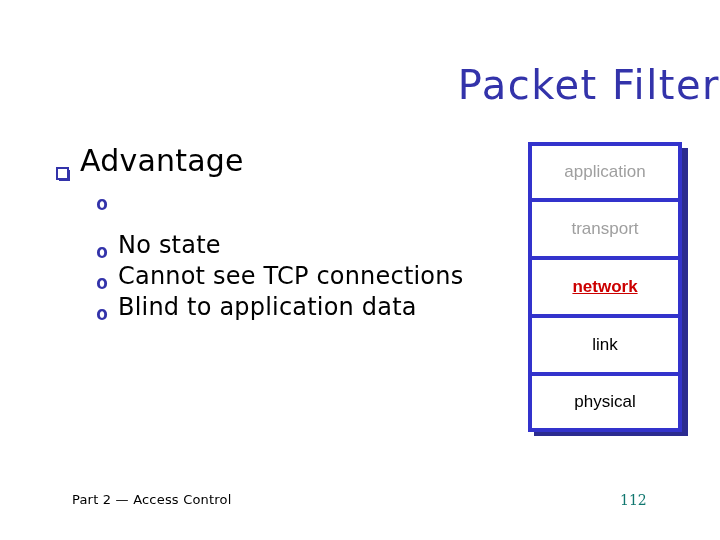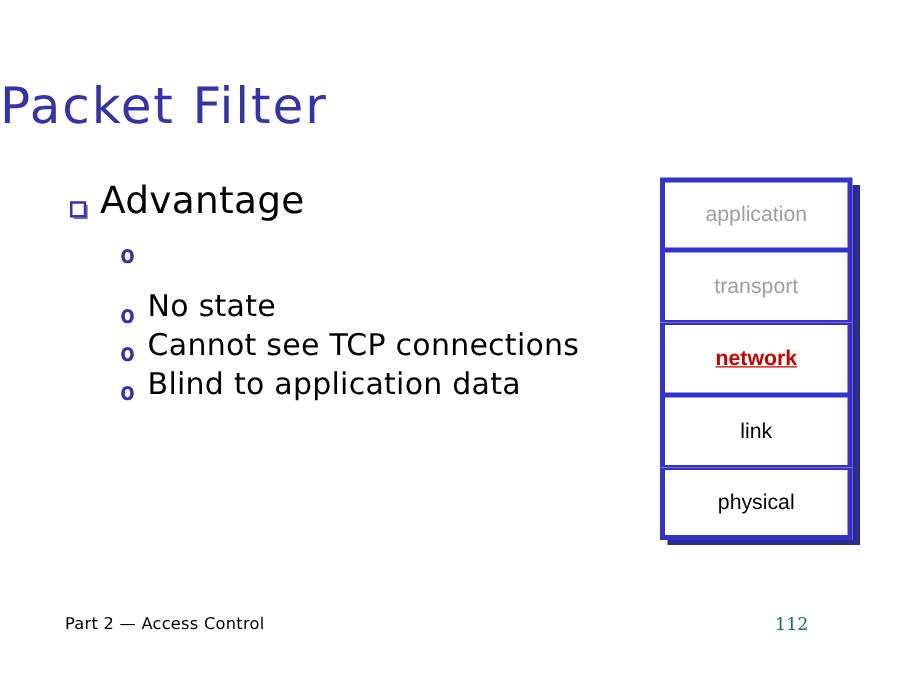--- a/index.html
+++ b/index.html
@@ -20,39 +20,39 @@
     inset: 0;
     background: #ffffff;
   }
 
   
   .slide-title {
     position: absolute;
     left: 0;
     top: 62px;
     width: 720px;
-    text-align: left;
+    text-align: right;
     font-family: "DejaVu Sans", sans-serif;
     font-size: 40px;
     line-height: 46px;
     letter-spacing: 1.5px;
     color: #3333aa;
     white-space: nowrap;
   }
 
   
   .body-list {
     position: absolute;
     left: 56px;
     top: 142px;
     width: 450px;
   }
   .bullet-row {
     display: flex;
-    align-items: center;
+    align-items: flex-end;
     white-space: nowrap;
   }
   .bullet-row.level1 {
     margin-bottom: 2px;
   }
   .bullet-row.level2 {
     margin-left: 40px;
   }
 
   
@@ -154,21 +154,21 @@
   }
   .stack-layer:last-child {
     border-bottom-width: 4px;
   }
   .layer-dim { color: #9f9f9f; }
   .layer-hot { color: #cc0000; font-weight: bold; text-decoration: underline; }
 
   
   .footer-left {
     position: absolute;
-    left: 52px;
+    left: 72px;
     top: 492px;
     font-family: "DejaVu Sans", sans-serif;
     font-size: 13px;
     color: #000000;
     letter-spacing: 0.2px;
     white-space: nowrap;
   }
   .footer-right {
     position: absolute;
     left: 620px;

